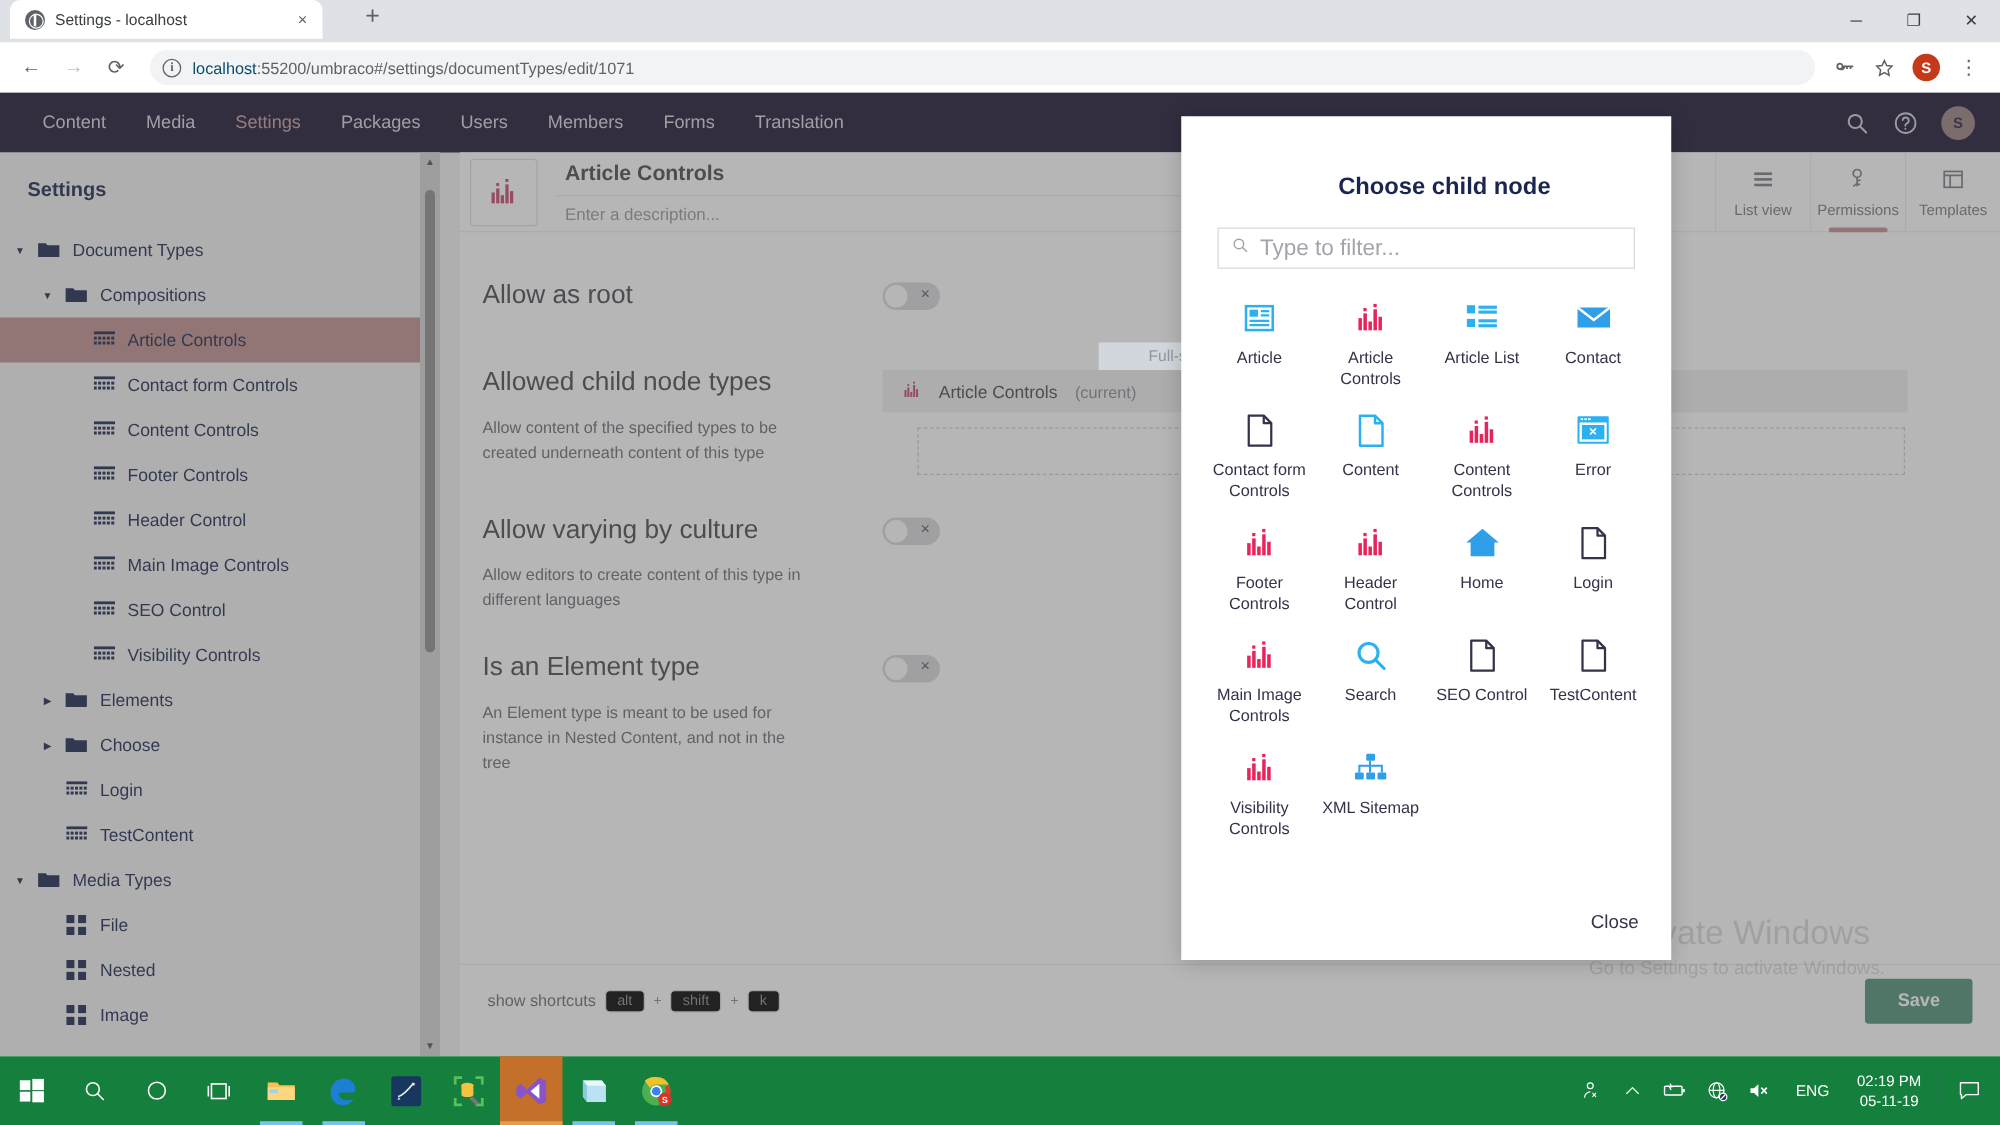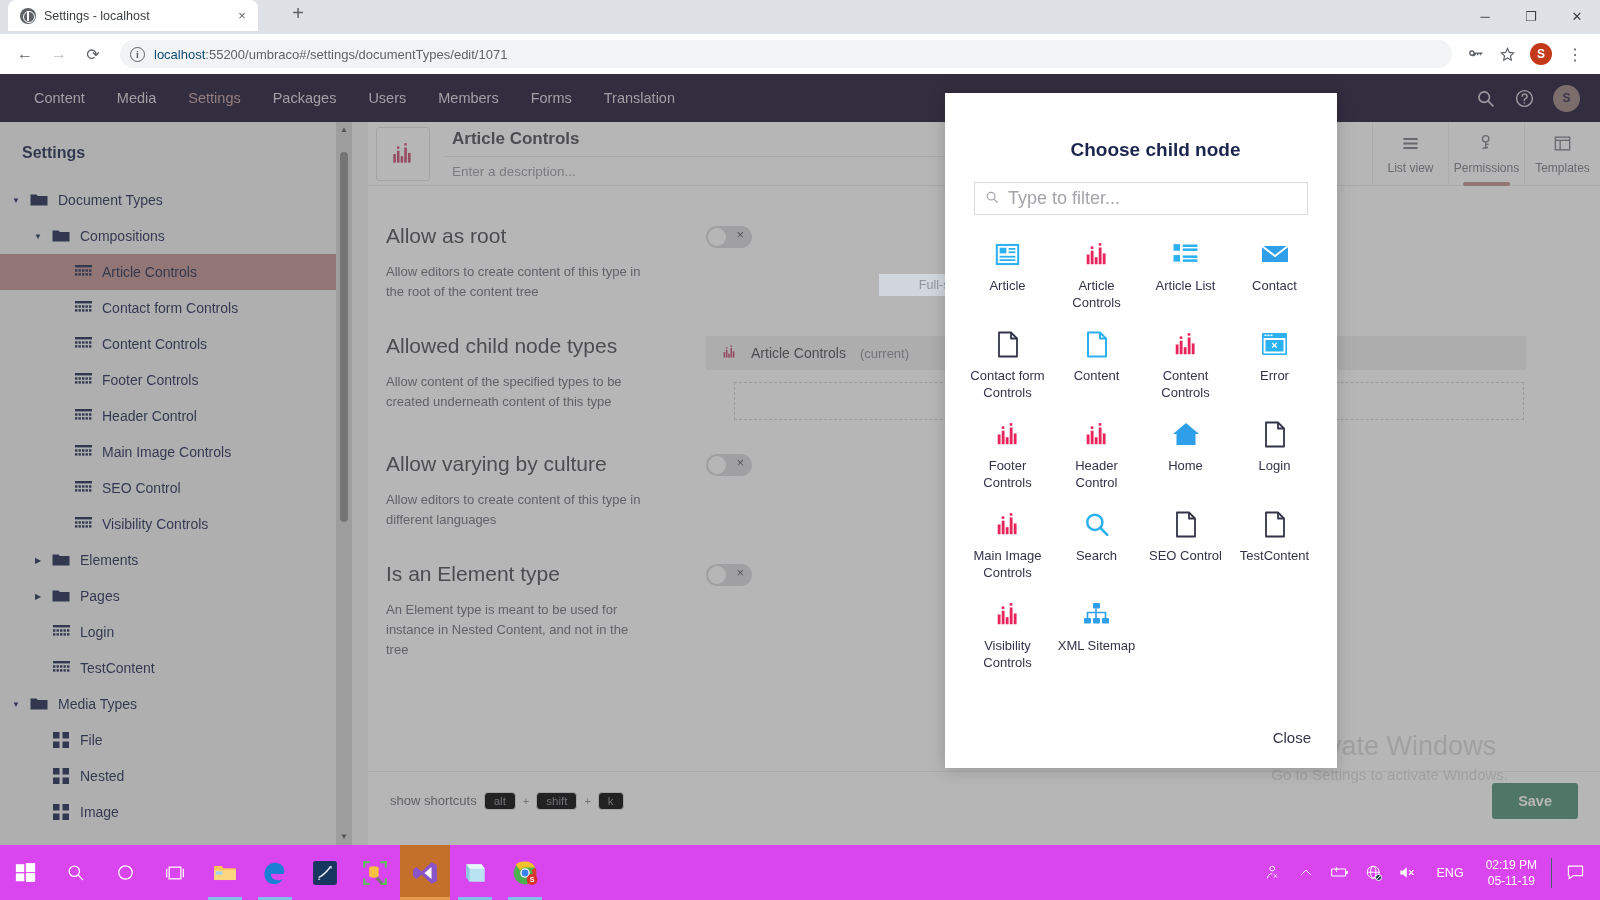--- a/index.html
+++ b/index.html
@@ -310,21 +310,21 @@
   }
   .modal-close {
     position: absolute; right: 26px; bottom: 22px;
     font-size: 15px; color: #33334a; cursor: pointer;
     background: none; border: 0; font-family: "Liberation Sans", sans-serif;
   }
 
   
   .taskbar {
     position: absolute; left: 0; bottom: 0; width: 1600px; height: 55px;
-    background: #d946ef; display: flex; align-items: flex-start; z-index: 20;
+    background: #15803d; display: flex; align-items: flex-start; z-index: 20;
   }
   .tb-start {
     width: 50px; height: 55px; display: flex; align-items: center; justify-content: center;
     cursor: pointer;
   }
   .tb-sysicon {
     width: 50px; height: 55px; display: flex; align-items: center; justify-content: center;
     color: #fff; cursor: pointer;
   }
   .tb-app {
@@ -618,21 +618,21 @@
             </span>
             <span class="tree-label">Elements</span>
           </div>
           <div class="tree-row" style="padding-left: 28px;">
             <span class="tree-caret">▶</span>
             <span class="tree-ico">
               <svg width="18" height="16" viewBox="0 0 18 16" fill="#1b264f">
                 <path d="M0.5 2.5h6l1.4 1.6H17.5v9.4H0.5z"></path>
               </svg>
             </span>
-            <span class="tree-label">Pages</span>
+            <span class="tree-label">Choose</span>
           </div>
           <div class="tree-row" style="padding-left: 28px;">
             <span class="tree-caret"></span>
             <span class="tree-ico">
               <svg width="17" height="15" viewBox="0 0 17 15" fill="#1b264f">
                 <rect x="0" y="0" width="17" height="2.4"></rect>
                 <rect x="0" y="4.3" width="2.4" height="2.4"></rect>
                 <rect x="3.5" y="4.3" width="2.4" height="2.4"></rect>
                 <rect x="7" y="4.3" width="2.4" height="2.4"></rect>
                 <rect x="10.5" y="4.3" width="2.4" height="2.4"></rect>
@@ -762,21 +762,20 @@
               <span>Templates</span>
             </div>
           </div>
       </div>
 
       <div class="umb-body">
         <div class="prop-wrap" id="props">
             <div class="prop">
               <div class="prop-left">
                 <div class="prop-name">Allow as root</div>
-                <div class="prop-desc">Allow editors to create content of this type in the root of the content tree</div>
               </div>
               <div class="prop-right">
                 <div class="toggle">
                   <span class="knob"></span>
                   <span class="mark">×</span>
                 </div>
               </div>
             </div>
             <div class="prop">
               <div class="prop-left">

